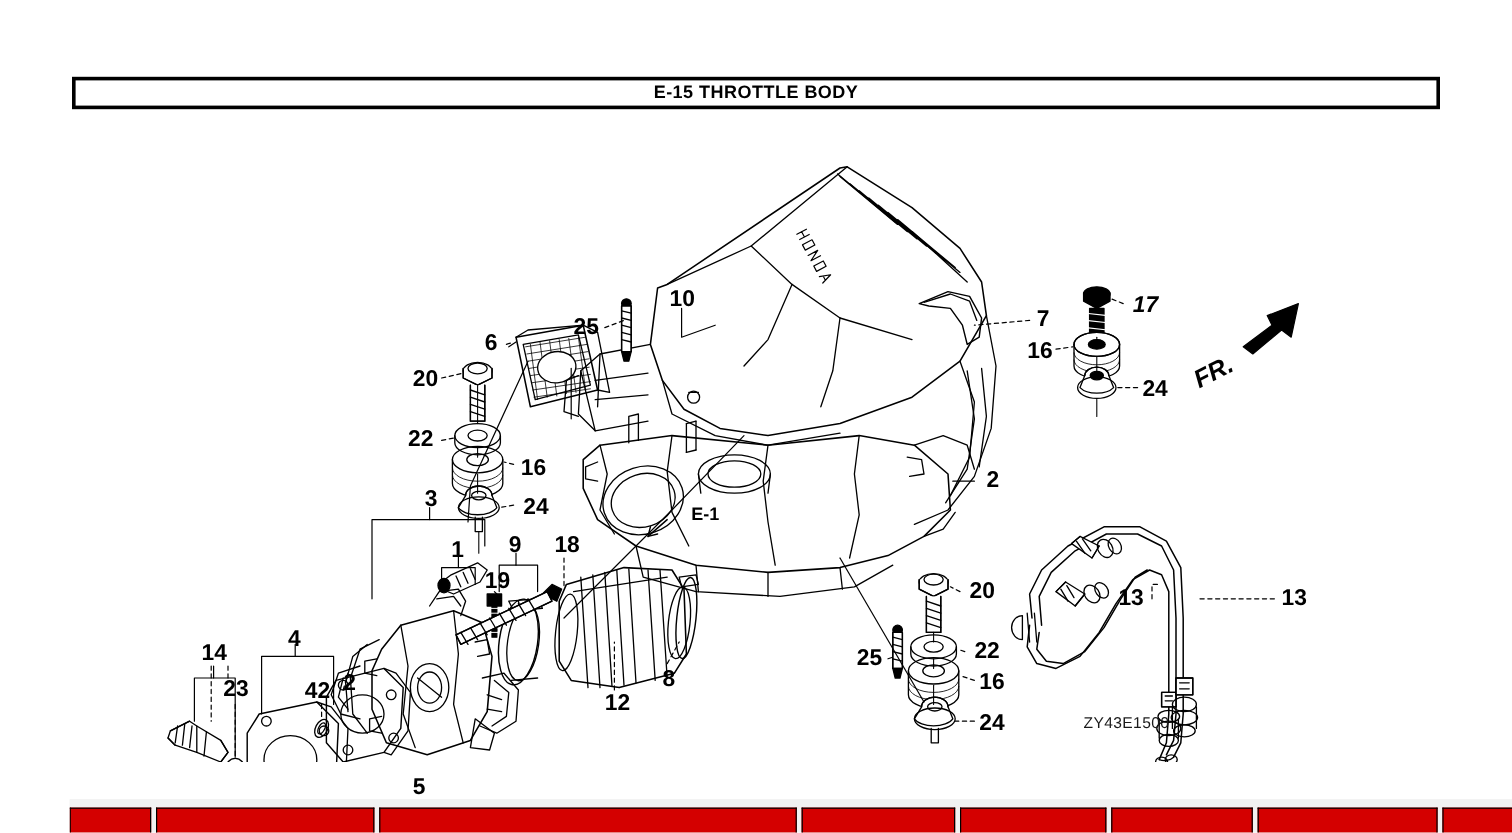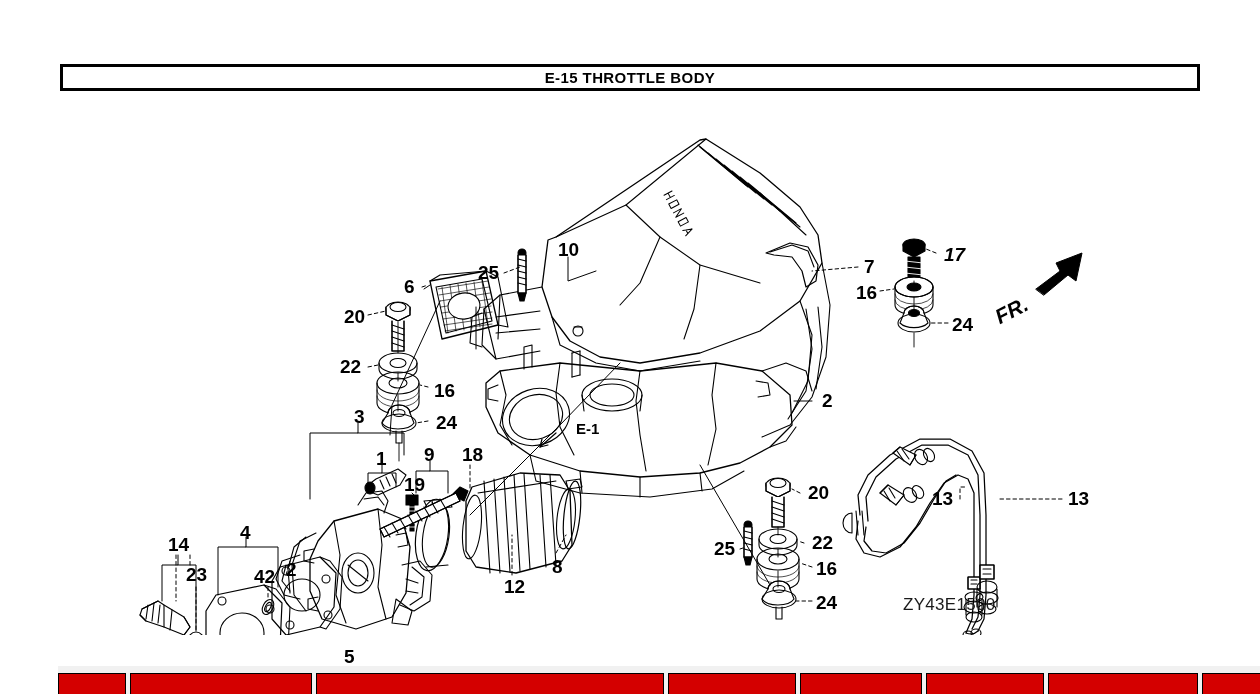--- a/index.html
+++ b/index.html
@@ -81,21 +81,21 @@
     font-size: 21px;
     font-weight: bold;
     font-style: italic;
     color: #000;
     transform: rotate(-27deg);
     transform-origin: left bottom;
     white-space: nowrap;
   }
   .diagcode {
     position: absolute;
-    font-size: 17px;
+    font-size: 13px;
     font-weight: normal;
     color: #1a1a1a;
     letter-spacing: 0.3px;
     white-space: nowrap;
   }
 
   
   #tabbar {
     position: absolute;
     left: 58px; top: 666px;

